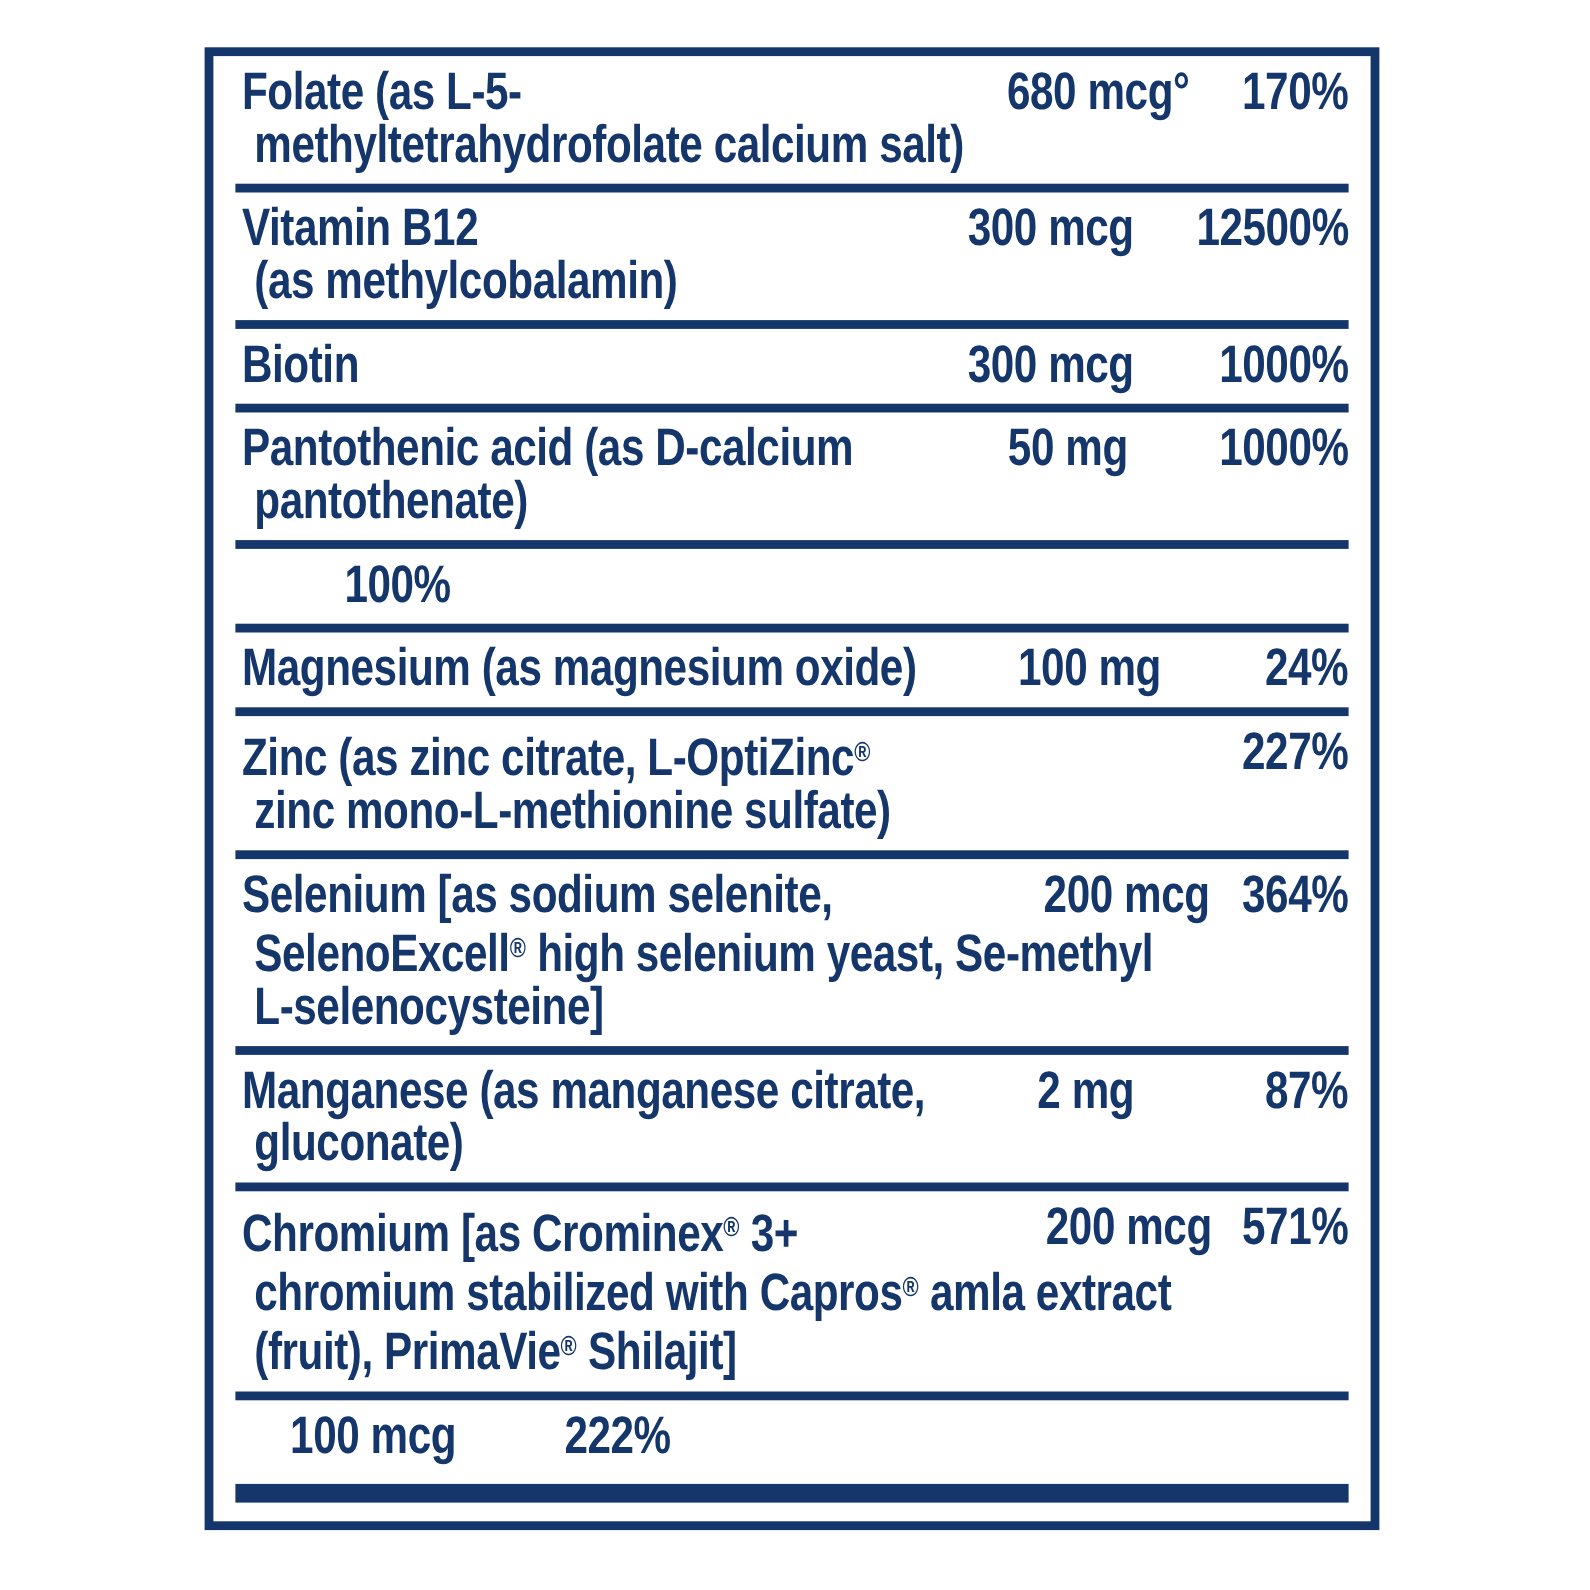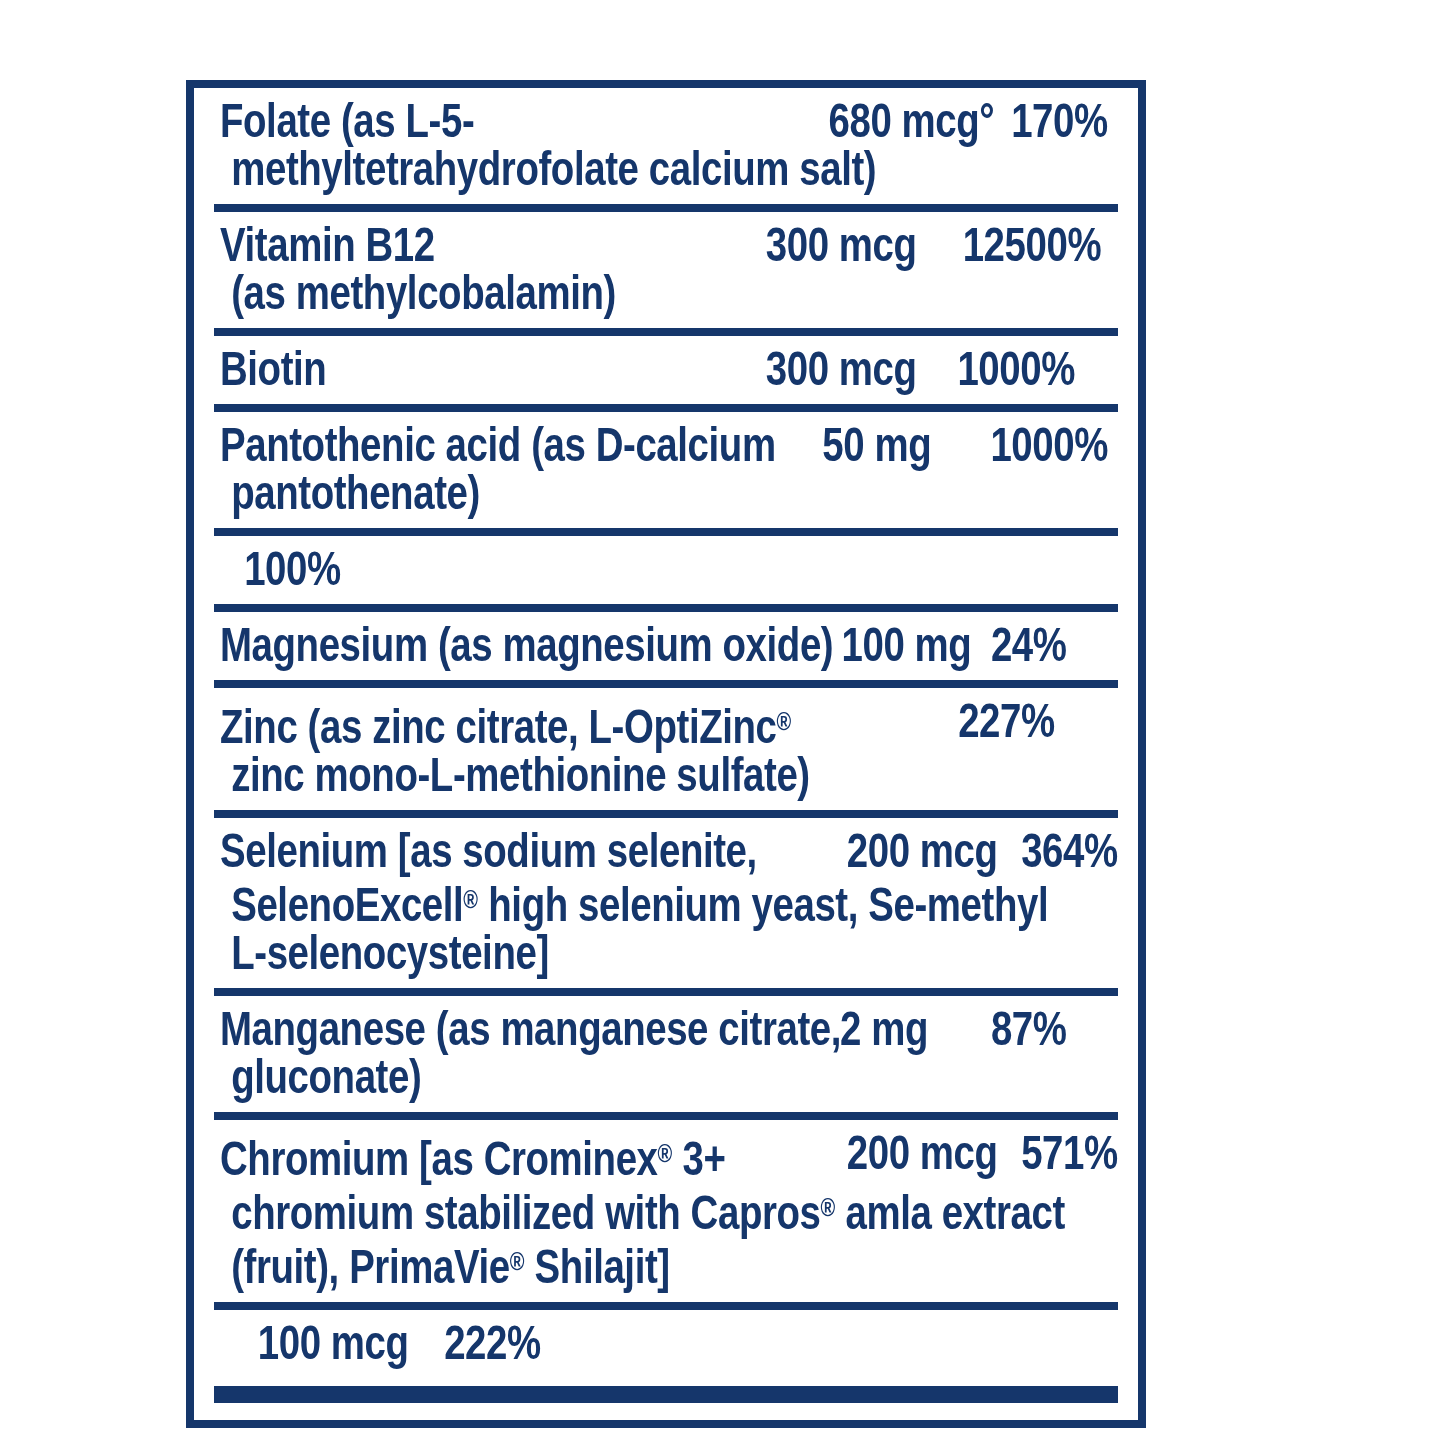--- a/index.html
+++ b/index.html
@@ -9,43 +9,42 @@
     width: 1445px; height: 1445px;
     position: relative;
     font-family: "Liberation Sans", sans-serif;
     font-weight: bold;
     color: var(--navy);
     overflow: hidden;
   }
   .panel {
     position: absolute;
     left: 186px; top: 43px;
-    width: 960px;
+    width: 1068px;
     border: 8px solid var(--navy);
     background: #ffffff;
-    margin-top: 37px;
   }
   .content { padding: 0 20px; }
   .row {
     display: flex;
     align-items: flex-start;
     padding: 9px 0 11px 6px;
     font-size: 48px;
     line-height: 48px;
     letter-spacing: -0.5px;
   }
   .name { flex: 1 1 auto; min-width: 0; }
   .name .line {
     white-space: nowrap;
     transform: scaleX(0.80);
     transform-origin: left center;
   }
   .name .line + .line { padding-left: 14px; }
-  .amount { width: 200px; text-align: left; white-space: nowrap; }
-  .pct    { width: 190px; text-align: left; white-space: nowrap; }
+  .amount { width: 200px; text-align: center; white-space: nowrap; }
+  .pct    { width: 190px; text-align: right; white-space: nowrap; }
   .numwrap {
     display: inline-block;
     transform: scaleX(0.80);
     transform-origin: right center;
     white-space: nowrap;
   }
   .sup {
     font-size: 0.52em;
     vertical-align: 0.52em;
     letter-spacing: 0;

